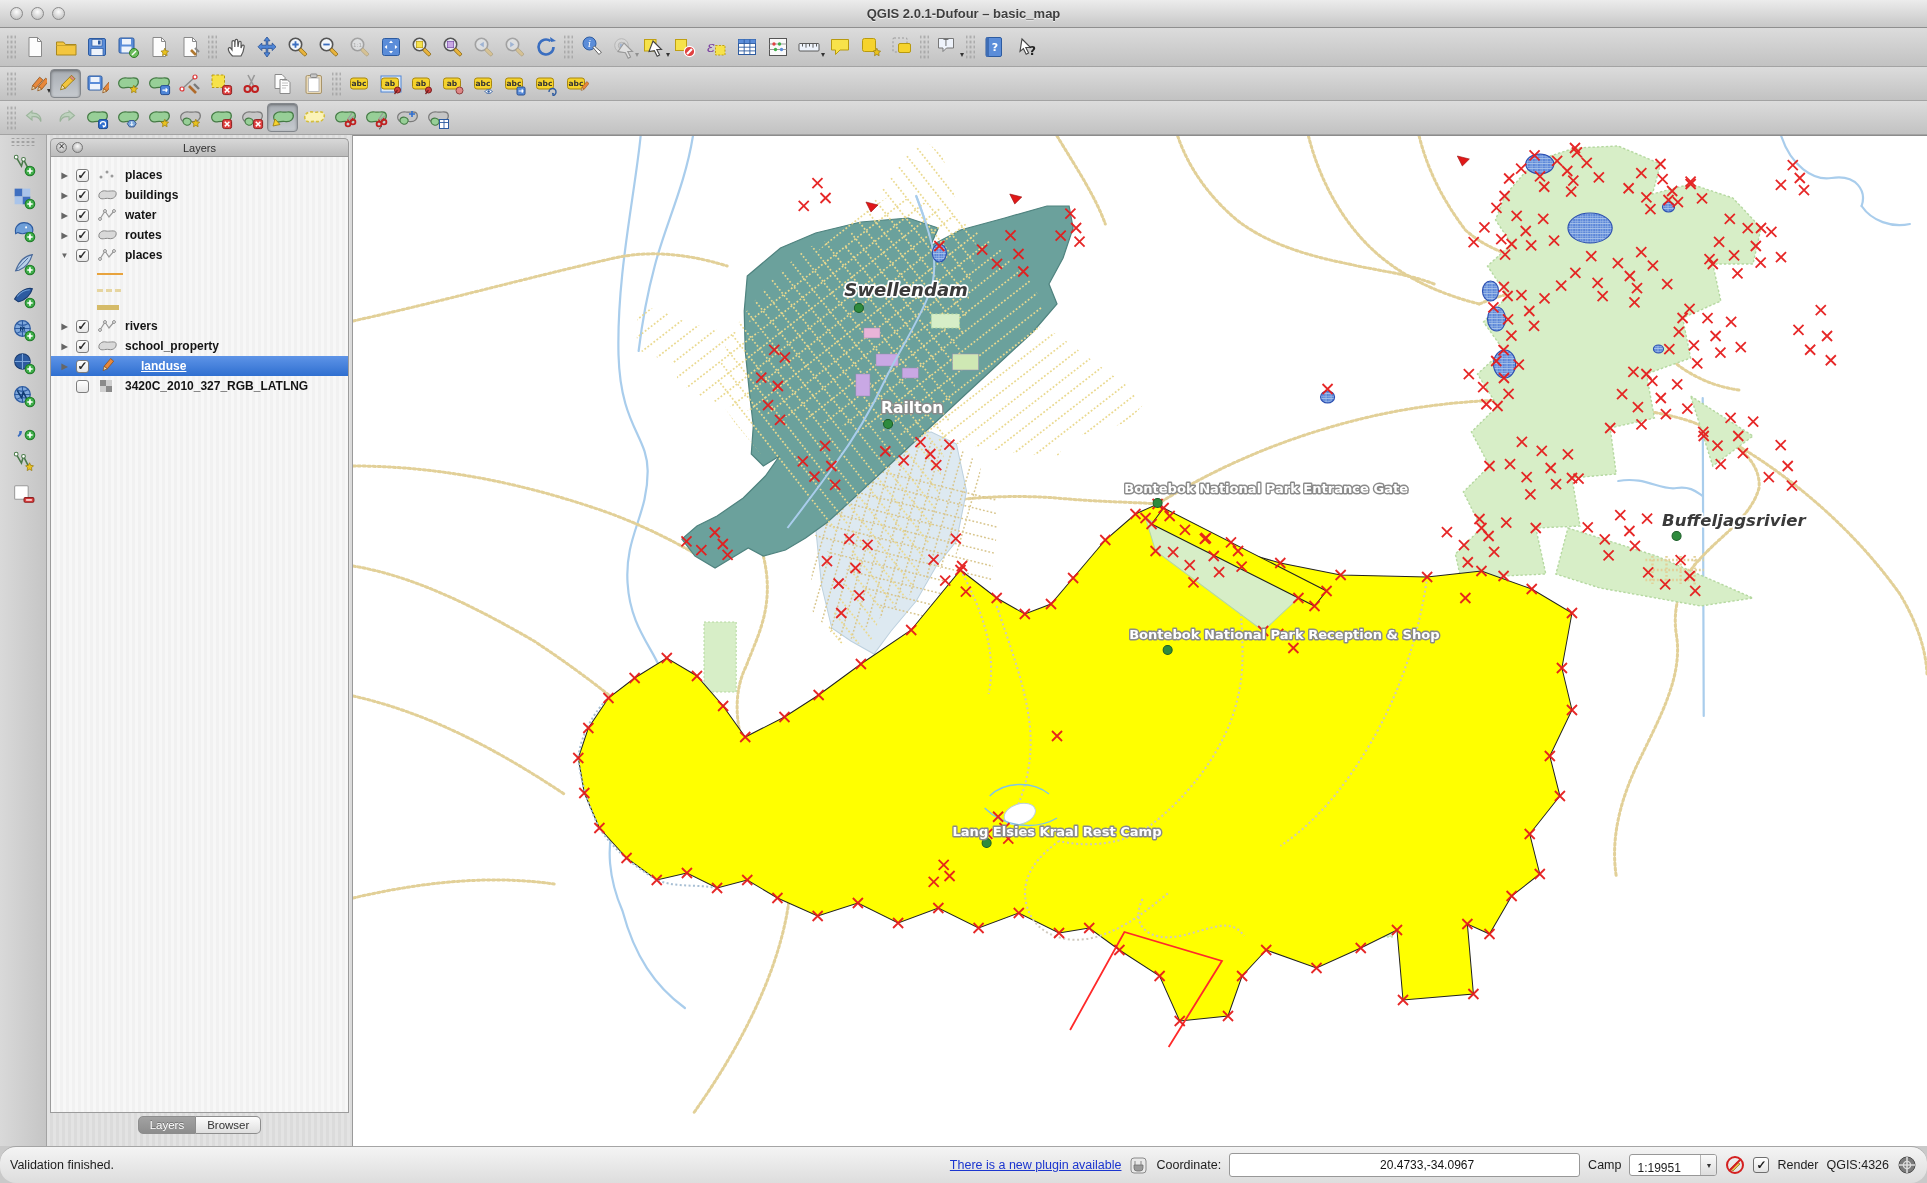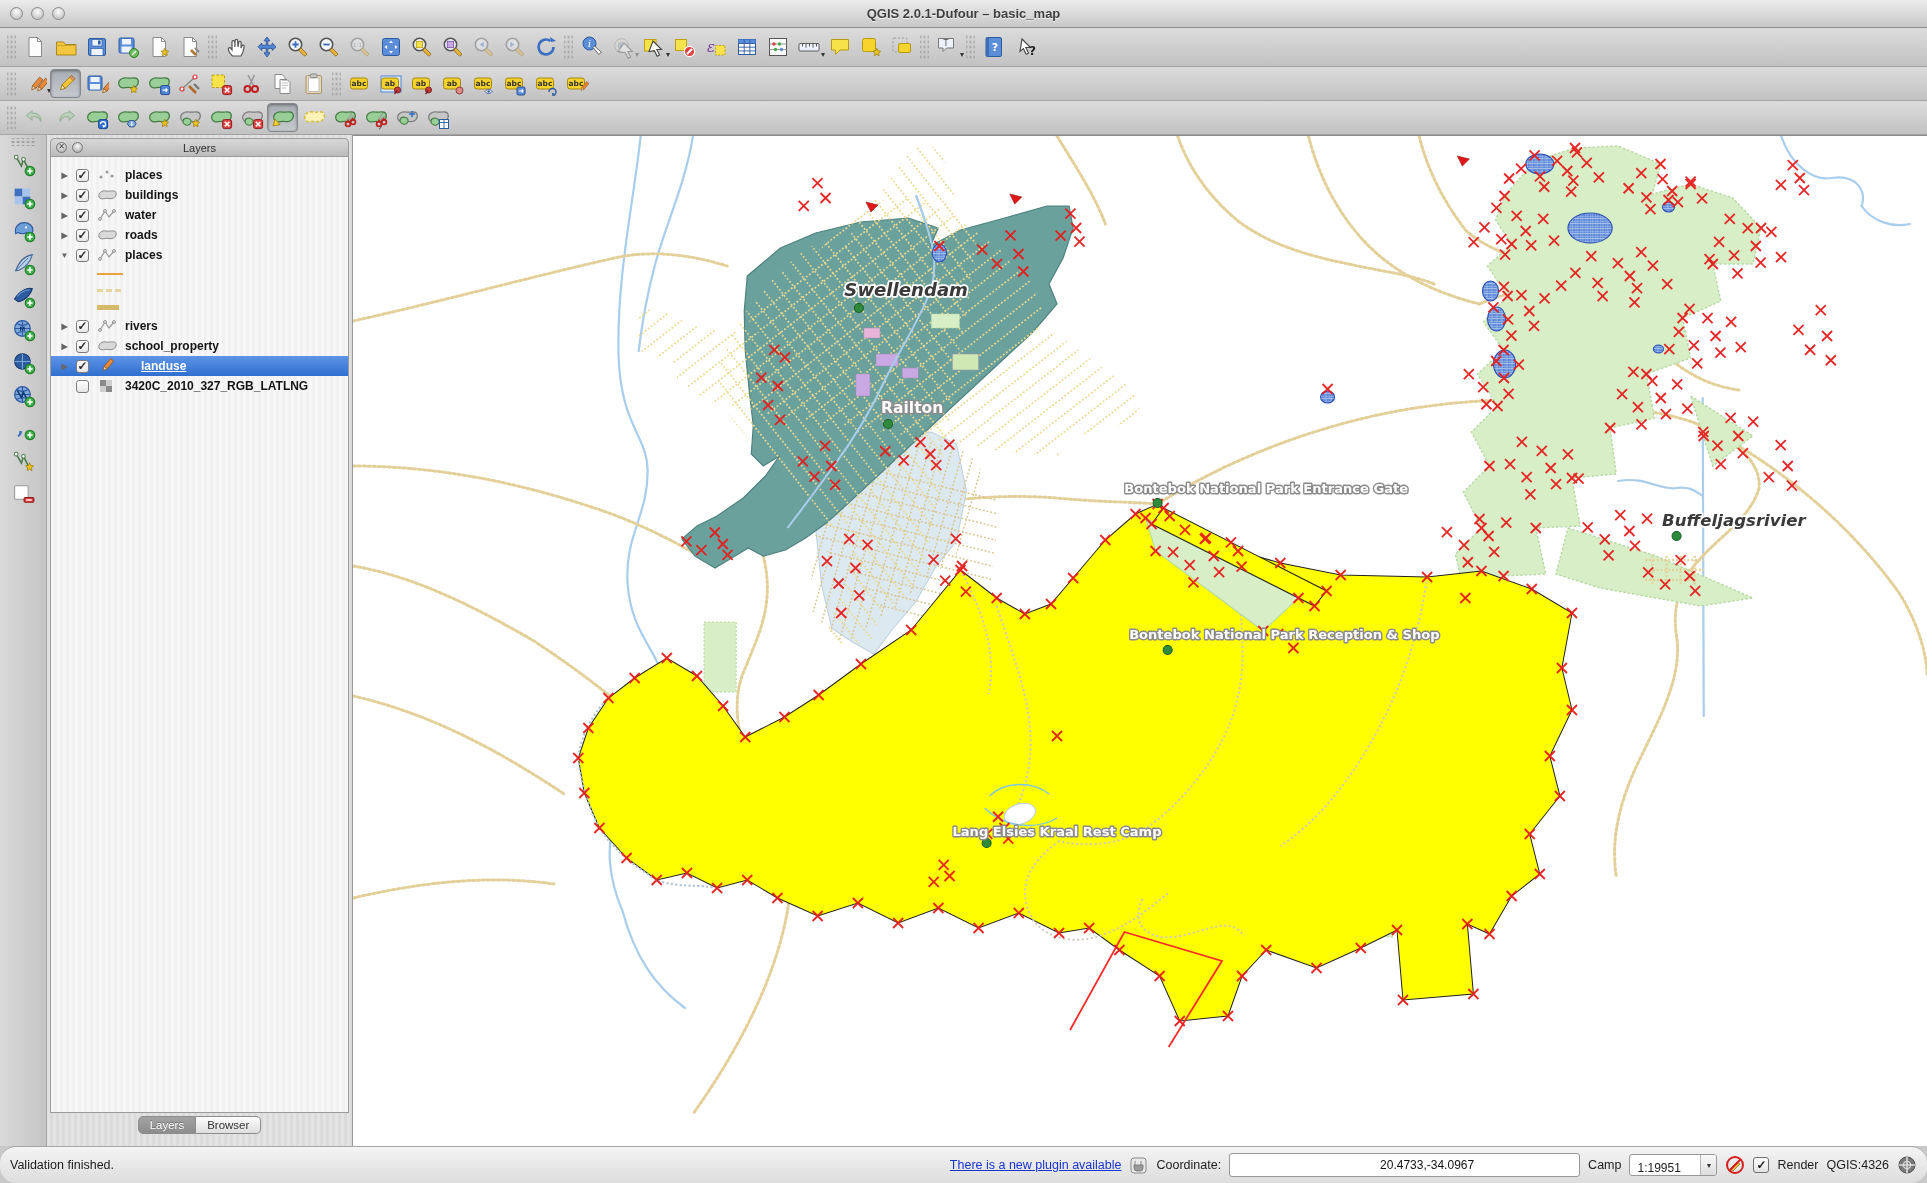--- a/index.html
+++ b/index.html
@@ -717,21 +717,21 @@
               <span class="lname">water</span>
             </li>
             <li class="lrow">
               <span class="arrow">▶</span>
               <span class="cb">✓</span>
               <span class="sym">
                 <svg width="20" height="14">
                   <path d="M2,9c-1-4 3-7 7-6c3,0.8 9-1.5 10,1.5c1,3.5-2.5,7-7,6c-4-0.8-8,2-10-1.5z" fill="#d9d9d9" stroke="#8a8a8a"></path>
                 </svg>
               </span>
-              <span class="lname">roads</span>
+              <span class="lname">routes</span>
             </li>
             <li class="lrow">
               <span class="arrow">▼</span>
               <span class="cb">✓</span>
               <span class="sym">
                 <svg width="20" height="14">
                   <path d="M3,11L8,3l4,6l5-6" fill="none" stroke="#9a9a9a" stroke-width="1.2"></path>
                   <circle cx="3" cy="11" r="1.4" fill="#fff" stroke="#888"></circle>
                   <circle cx="8" cy="3" r="1.4" fill="#fff" stroke="#888"></circle>
                   <circle cx="17" cy="3" r="1.4" fill="#fff" stroke="#888"></circle>

